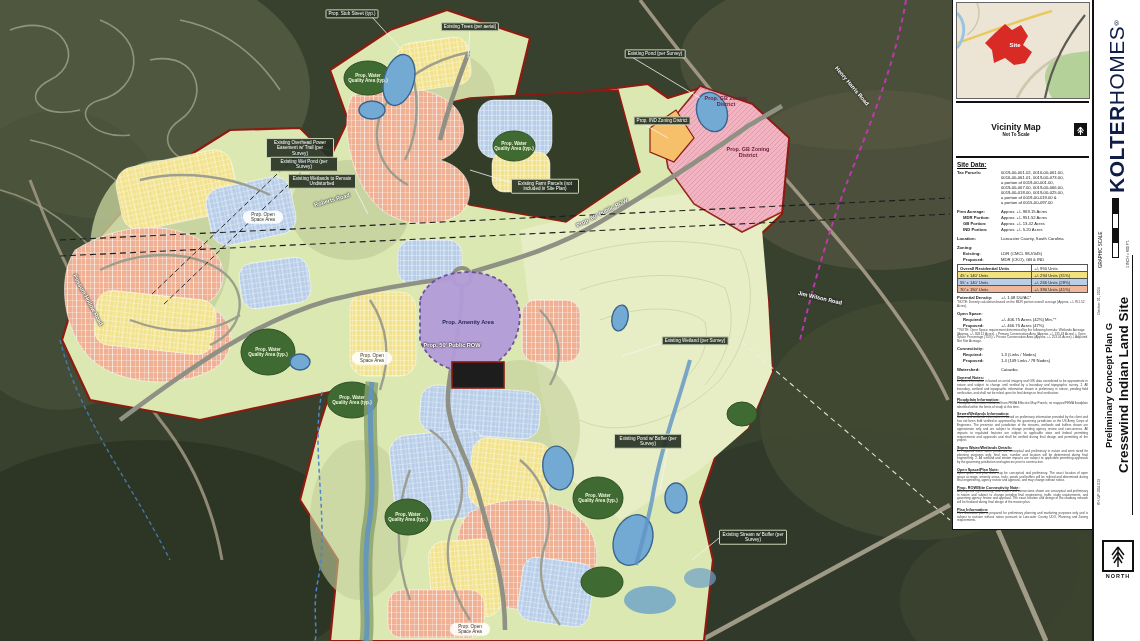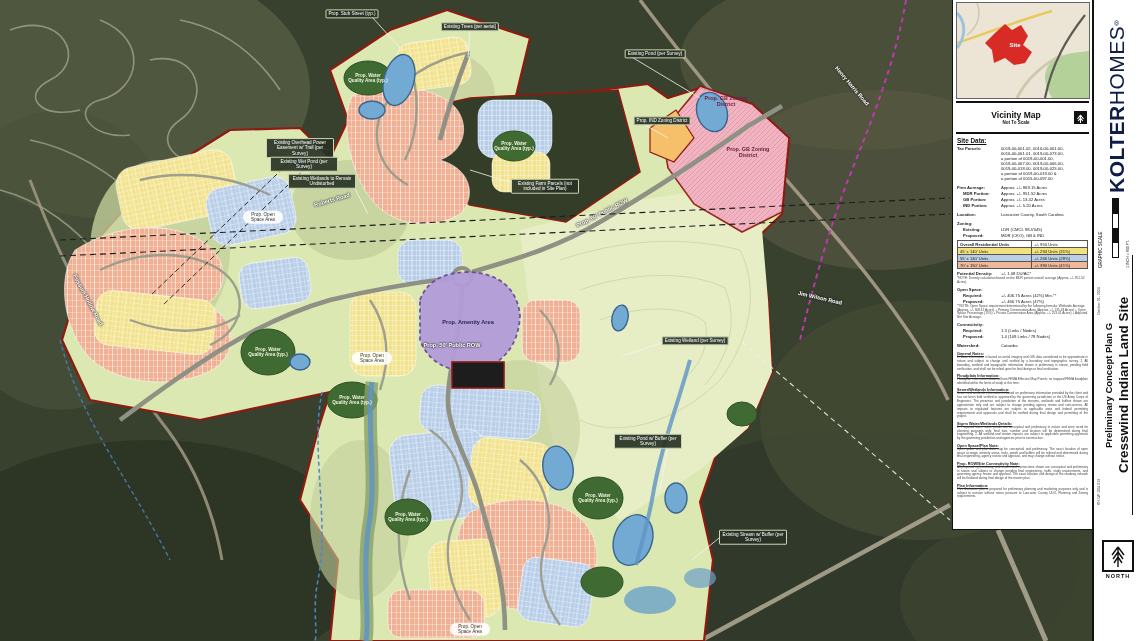--- a/index.html
+++ b/index.html
@@ -21,21 +21,21 @@
     text-shadow:0 0 2px #222,0 0 2px #222;}
   .amenity{color:#27275a;font-size:5.6px;font-weight:700;width:52px;}
 
   
   #side-panel{position:absolute;left:952px;top:0;width:140px;height:530px;
     background:#fff;border-left:1.5px solid #111;border-bottom:1.5px solid #111;
     box-sizing:border-box;}
   #vicinity{width:134px;height:97px;margin:2px auto 0;border:1px solid #666;box-sizing:border-box;}
   #vicinity-header{display:flex;align-items:center;justify-content:space-between;
     border-top:2px solid #111;border-bottom:2px solid #111;margin:2px 3px 0;
-    padding:7px 2px;}
+    padding:19px 2px;}
   .vh-text{flex:1;text-align:center;}
   .vh-title{font-size:8.5px;font-weight:700;color:#111;}
   .vh-sub{font-size:4.5px;font-weight:700;color:#111;}
   .north-sq{width:13px;height:13px;background:#111;flex:0 0 auto;}
   #site-data{padding:3px 4px 0;}
   .sd-title{font-size:6.4px;font-weight:700;text-decoration:underline;color:#111;margin-bottom:2px;}
   .sd-row{display:flex;font-size:4.2px;color:#222;margin-bottom:1px;}
   .sd-row .sd-label{width:44px;flex:0 0 auto;font-weight:700;}
   .sd-row.indent .sd-label{padding-left:6px;box-sizing:border-box;}
   .sd-row .sd-value{flex:1;white-space:pre-line;}

